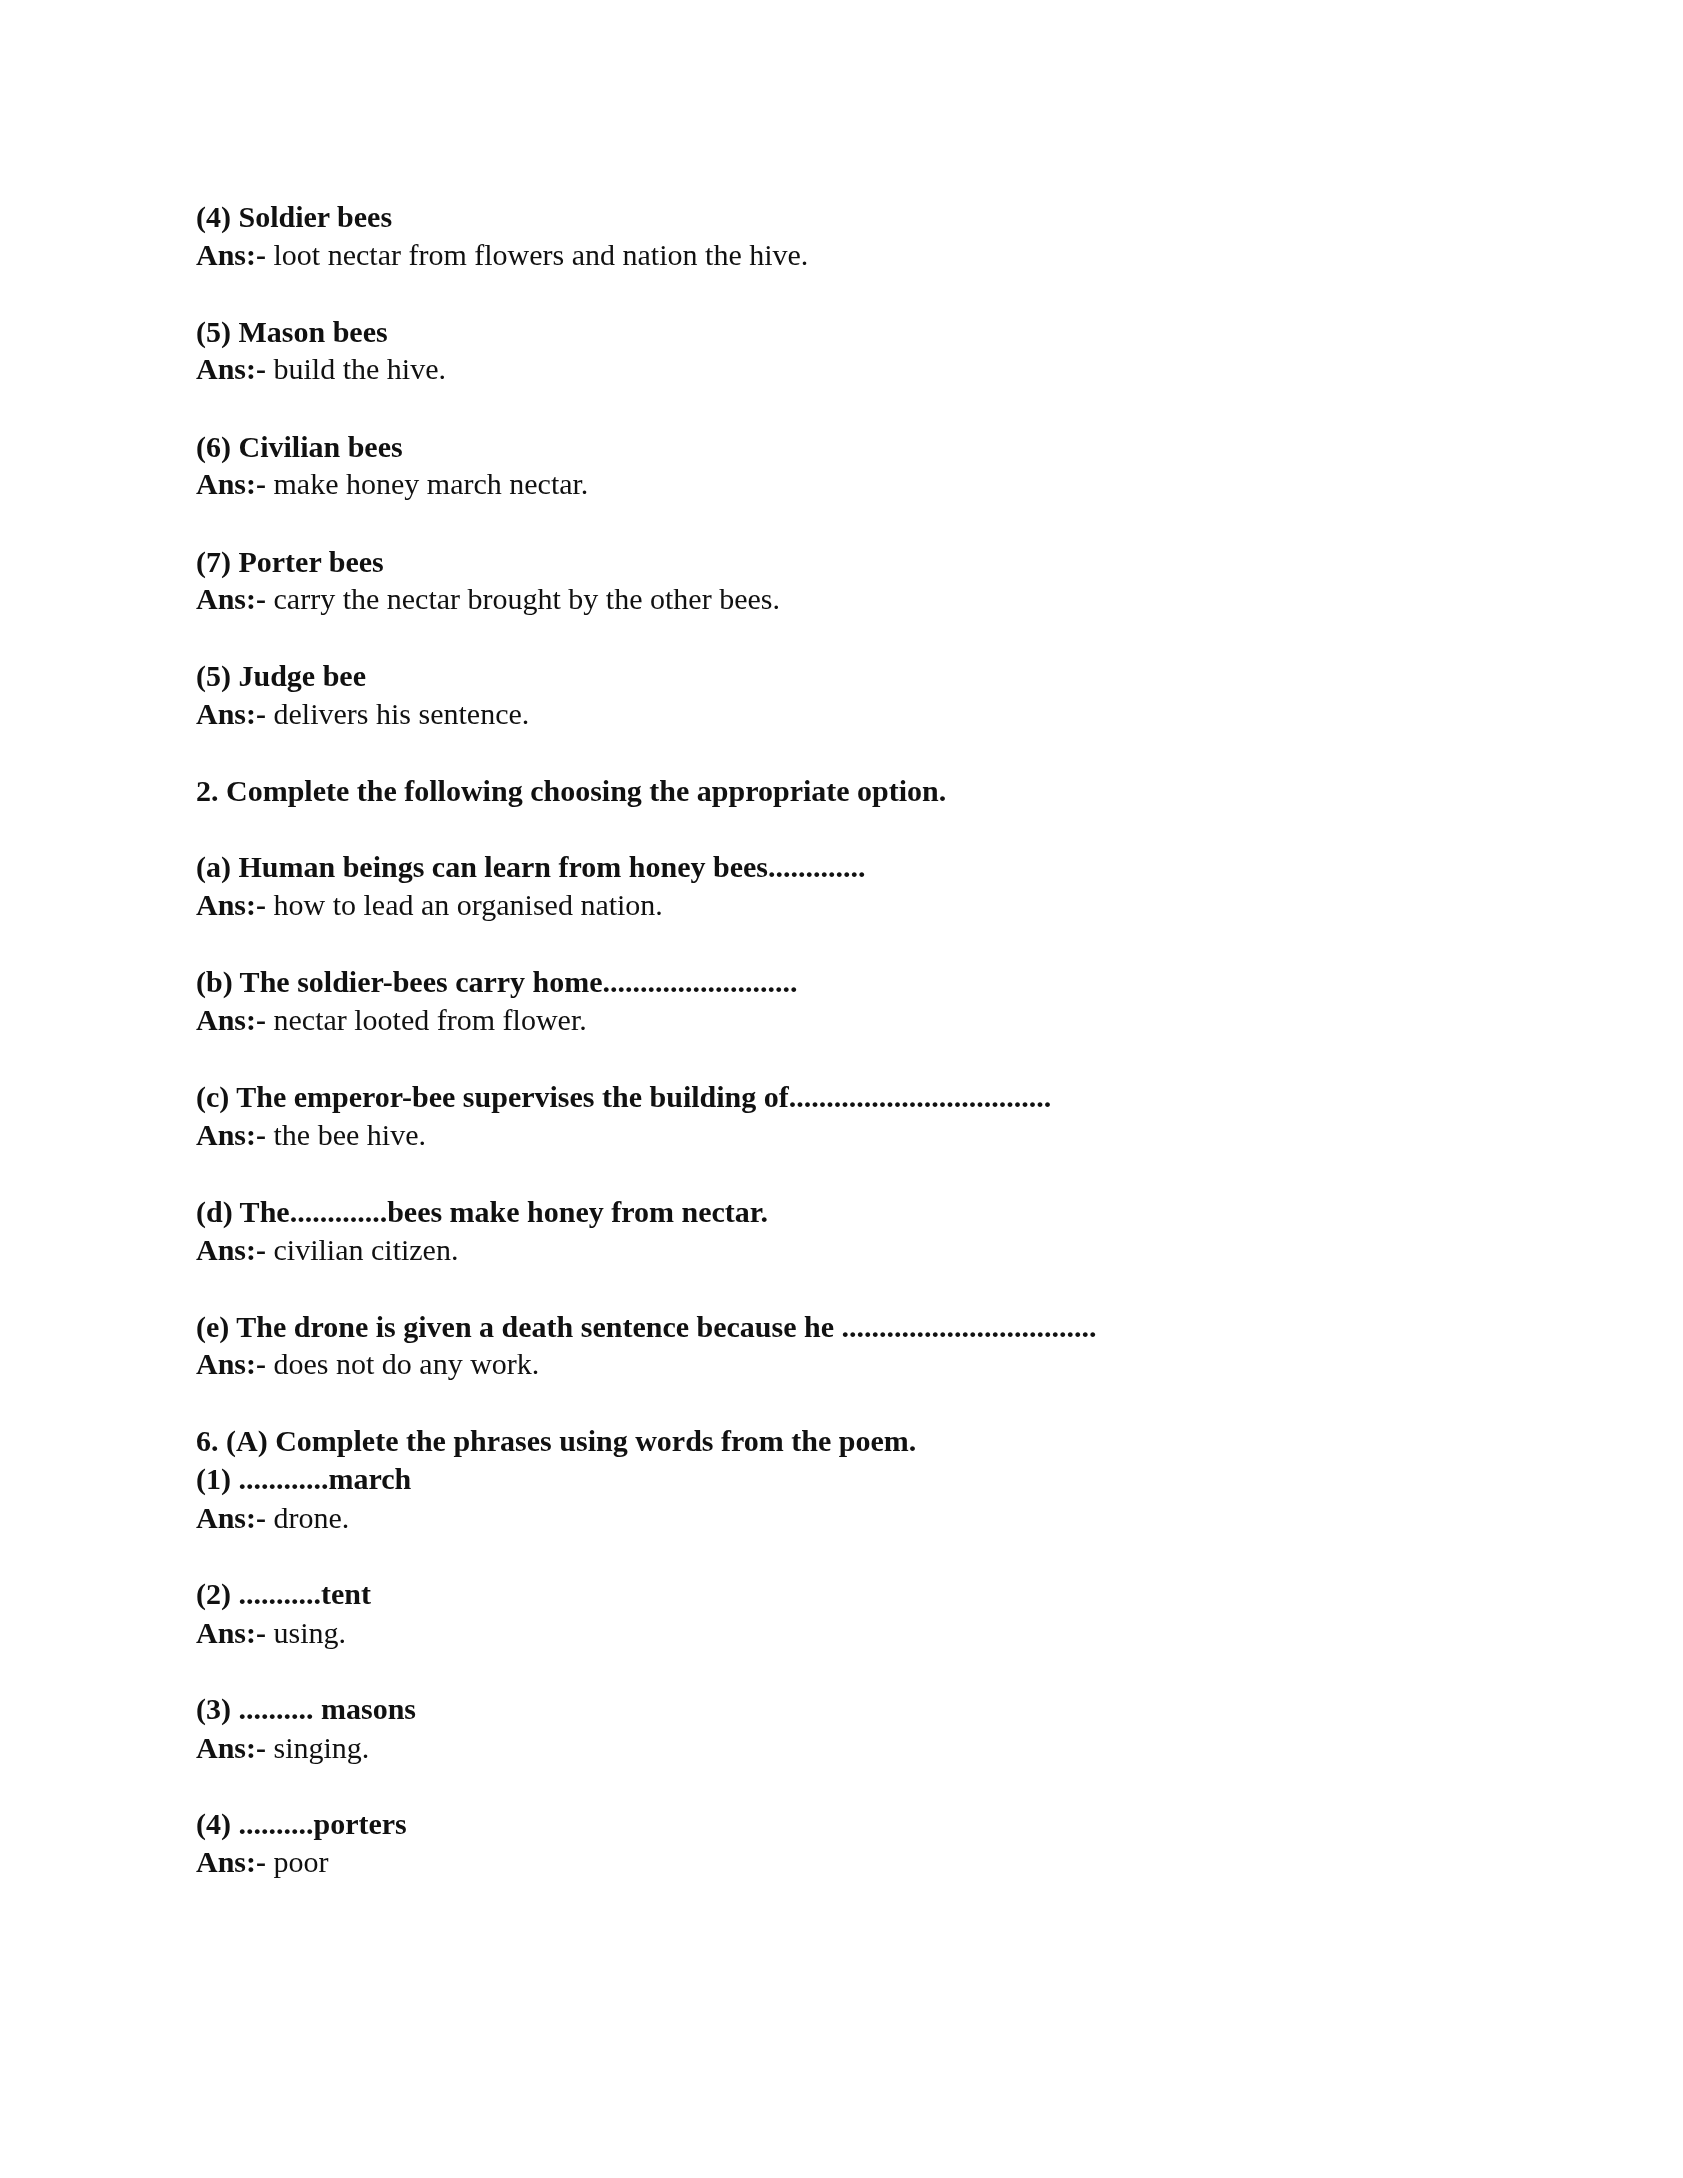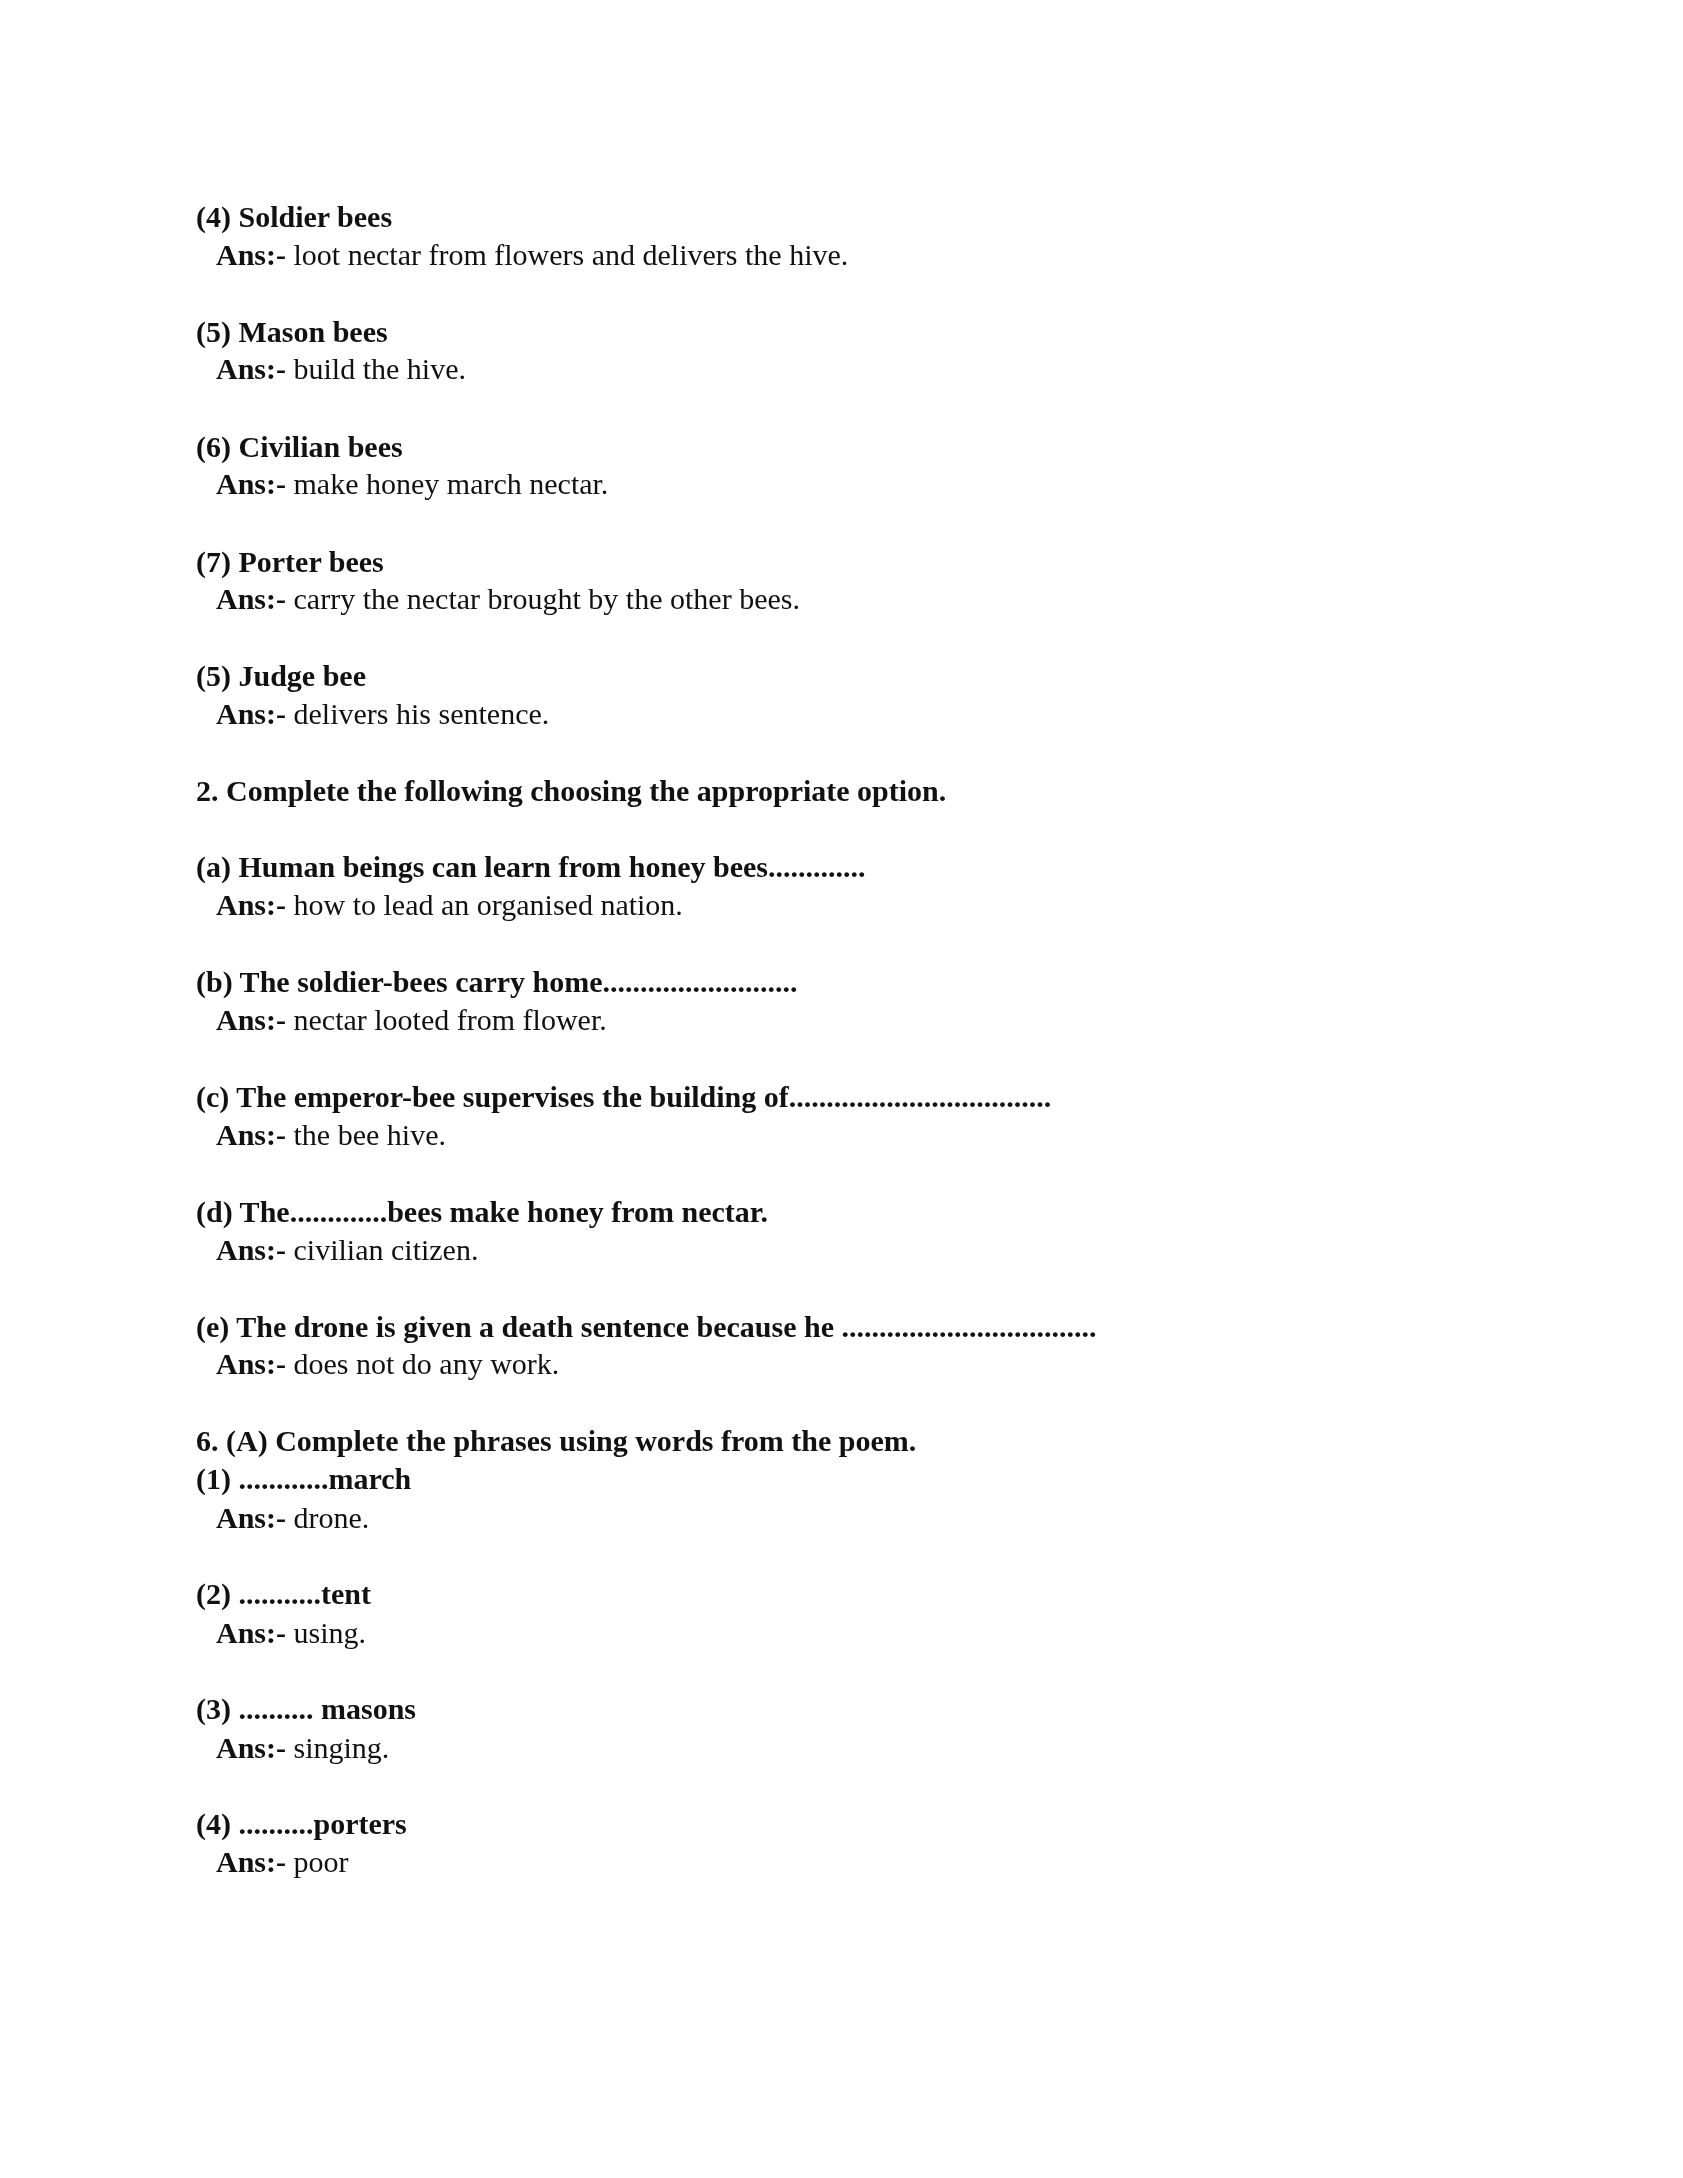--- a/index.html
+++ b/index.html
@@ -1,26 +1,26 @@
 <!DOCTYPE html>
 <html><head>
 <meta charset="utf-8">
 <style>
   html, body { margin:0; padding:0; background:#ffffff; }
   body { width:1683px; height:2178px; position:relative; overflow:hidden;
          font-family:"Liberation Serif","DejaVu Serif",serif; color:#111; }
   .line { position:absolute; left:196px; font-size:30px; line-height:38px; white-space:nowrap; }
   .q { font-weight:bold; }
-  .ans-label { font-weight:bold;margin-left:20px; }
+  .ans-label { font-weight:bold; }
 </style>
 </head>
 <body>
 
 <div class="line q" style="top:198px">(4) Soldier bees</div>
-<div class="line" style="top:236px"><span class="ans-label">Ans:-</span><span> loot nectar from flowers and delivers the hive.</span></div>
+<div class="line" style="top:236px"><span class="ans-label">Ans:-</span><span> loot nectar from flowers and nation the hive.</span></div>
 
 <div class="line q" style="top:313px">(5) Mason bees</div>
 <div class="line" style="top:350px"><span class="ans-label">Ans:-</span><span> build the hive.</span></div>
 
 <div class="line q" style="top:428px">(6) Civilian bees</div>
 <div class="line" style="top:465px"><span class="ans-label">Ans:-</span><span> make honey march nectar.</span></div>
 
 <div class="line q" style="top:543px">(7) Porter bees</div>
 <div class="line" style="top:580px"><span class="ans-label">Ans:-</span><span> carry the nectar brought by the other bees.</span></div>
 

